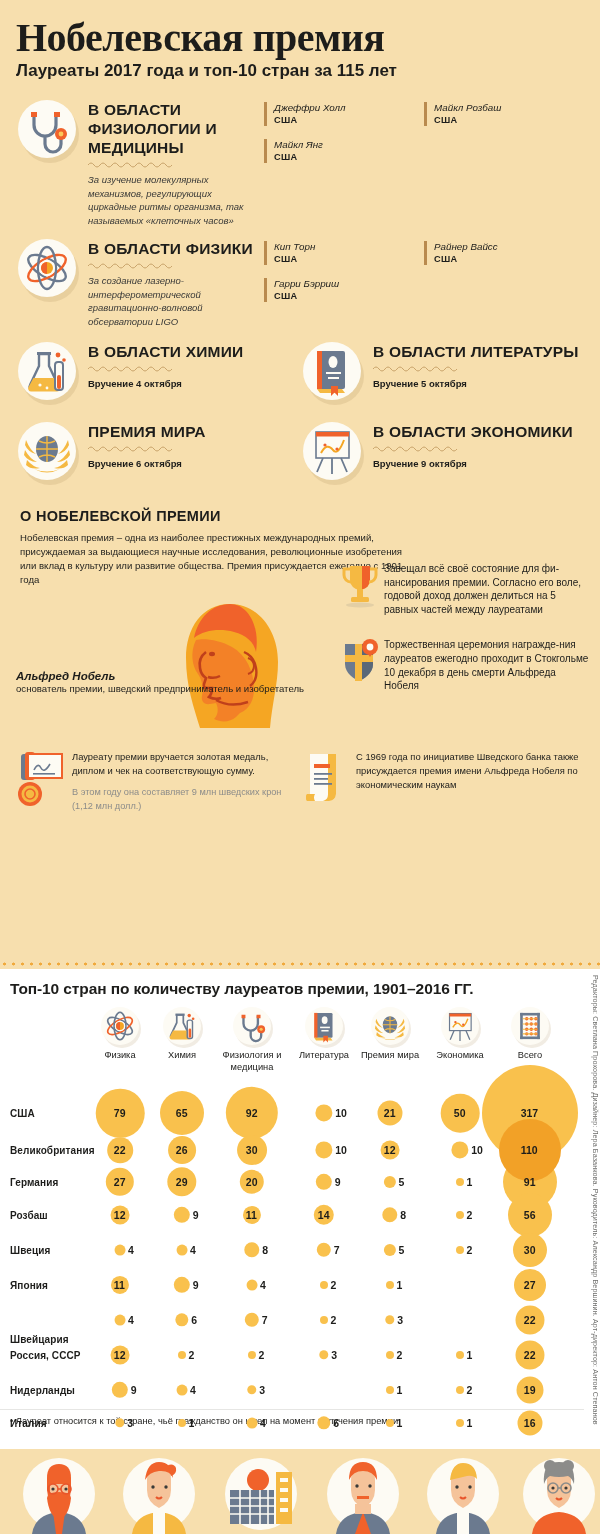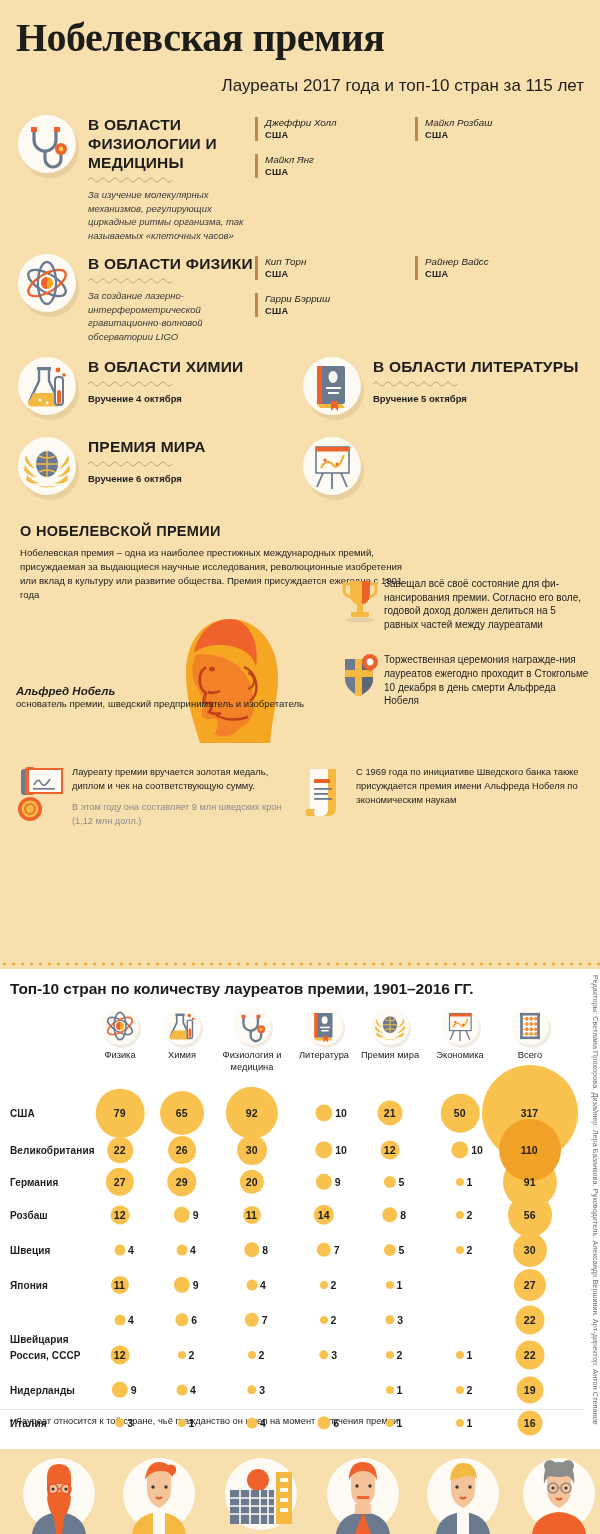--- a/index.html
+++ b/index.html
@@ -22,28 +22,27 @@
     font-family: "Liberation Serif", serif;
     font-size: 40px;
     line-height: 44px;
     font-weight: 700;
     color: #1D1D1B;
     letter-spacing: -0.5px;
   }
   .hdr-sub {
     font-size: 17px;
     line-height: 22px;
-    font-weight: 400;
+    font-weight: 700;
     color: #1D1D1B;
-    margin-top: 15px;
-    text-align: right;
+    margin-top: 0;
   }
 
   
-  .prizes { padding: 14px 25px 0 14px; }
+  .prizes { padding: 14px 16px 0 14px; }
   .prize-row { display: flex; align-items: flex-start; margin-bottom: 6px; }
   .medal {
     position: relative;
     width: 68px; height: 68px;
     flex: 0 0 68px;
     margin-right: 6px;
   }
   .medal .disc {
     position: absolute; left: 4px; top: 4px;
     width: 58px; height: 58px;
@@ -331,20 +330,27 @@
       <div class="medal">
         <div class="disc"></div>
         <svg width="58" height="58" viewBox="0 0 58 58">
           <rect x="13" y="10" width="33" height="26" fill="#FDFBF4" stroke="#6B7A8F" stroke-width="1.6"></rect>
           <rect x="13" y="10" width="33" height="4.5" fill="#F0622B"></rect>
           <path d="M18 31 q6 -11 12 -3 q5 6 11 -10" stroke="#F5A623" stroke-width="2" fill="none"></path>
           <circle cx="22" cy="23" r="1.6" fill="#F0622B"></circle>
             <circle cx="34" cy="27" r="1.6" fill="#F0622B"></circle>
           <path d="M20 36 l-6 14 M38 36 l6 14 M29 36 v16" stroke="#6B7A8F" stroke-width="1.8"></path>
         </svg>
+      </div>
+      <div class="prize-text">
+        <div class="prize-name">В ОБЛАСТИ ЭКОНОМИКИ</div>
+        <svg class="squiggle" viewBox="0 0 92 7">
+            <path d="M0 4 q3 -4 6 0 t6 0 t6 0 t6 0 t6 0 t6 0 t6 0 t6 0 t6 0 t6 0 t6 0 t6 0 t6 0 t6 0" fill="none" stroke="#C9A46B" stroke-width="1"></path>
+          </svg>
+        <div class="prize-date">Вручение 9 октября</div>
       </div>
     </div>
   </div>
 
   <div class="about" style="height:330px;">
     <div class="about-h">О НОБЕЛЕВСКОЙ ПРЕМИИ</div>
     <div class="about-p">Нобелевская премия – одна из наиболее престижных международных премий, присуждаемая за выдающиеся научные исследования, революционные изобретения или вклад в культуру или развитие общества. Премия присуждается ежегодно с 1901 года</div>
 
     <svg style="position:absolute;left:160px;top:98px;" width="140" height="140" viewBox="0 0 140 140">
       <path d="M70 8 C42 8 26 32 26 62 c0 28 8 50 14 70 h70 c2 -24 8 -44 8 -66 C118 34 98 8 70 8 z" fill="#F5A623"></path>

